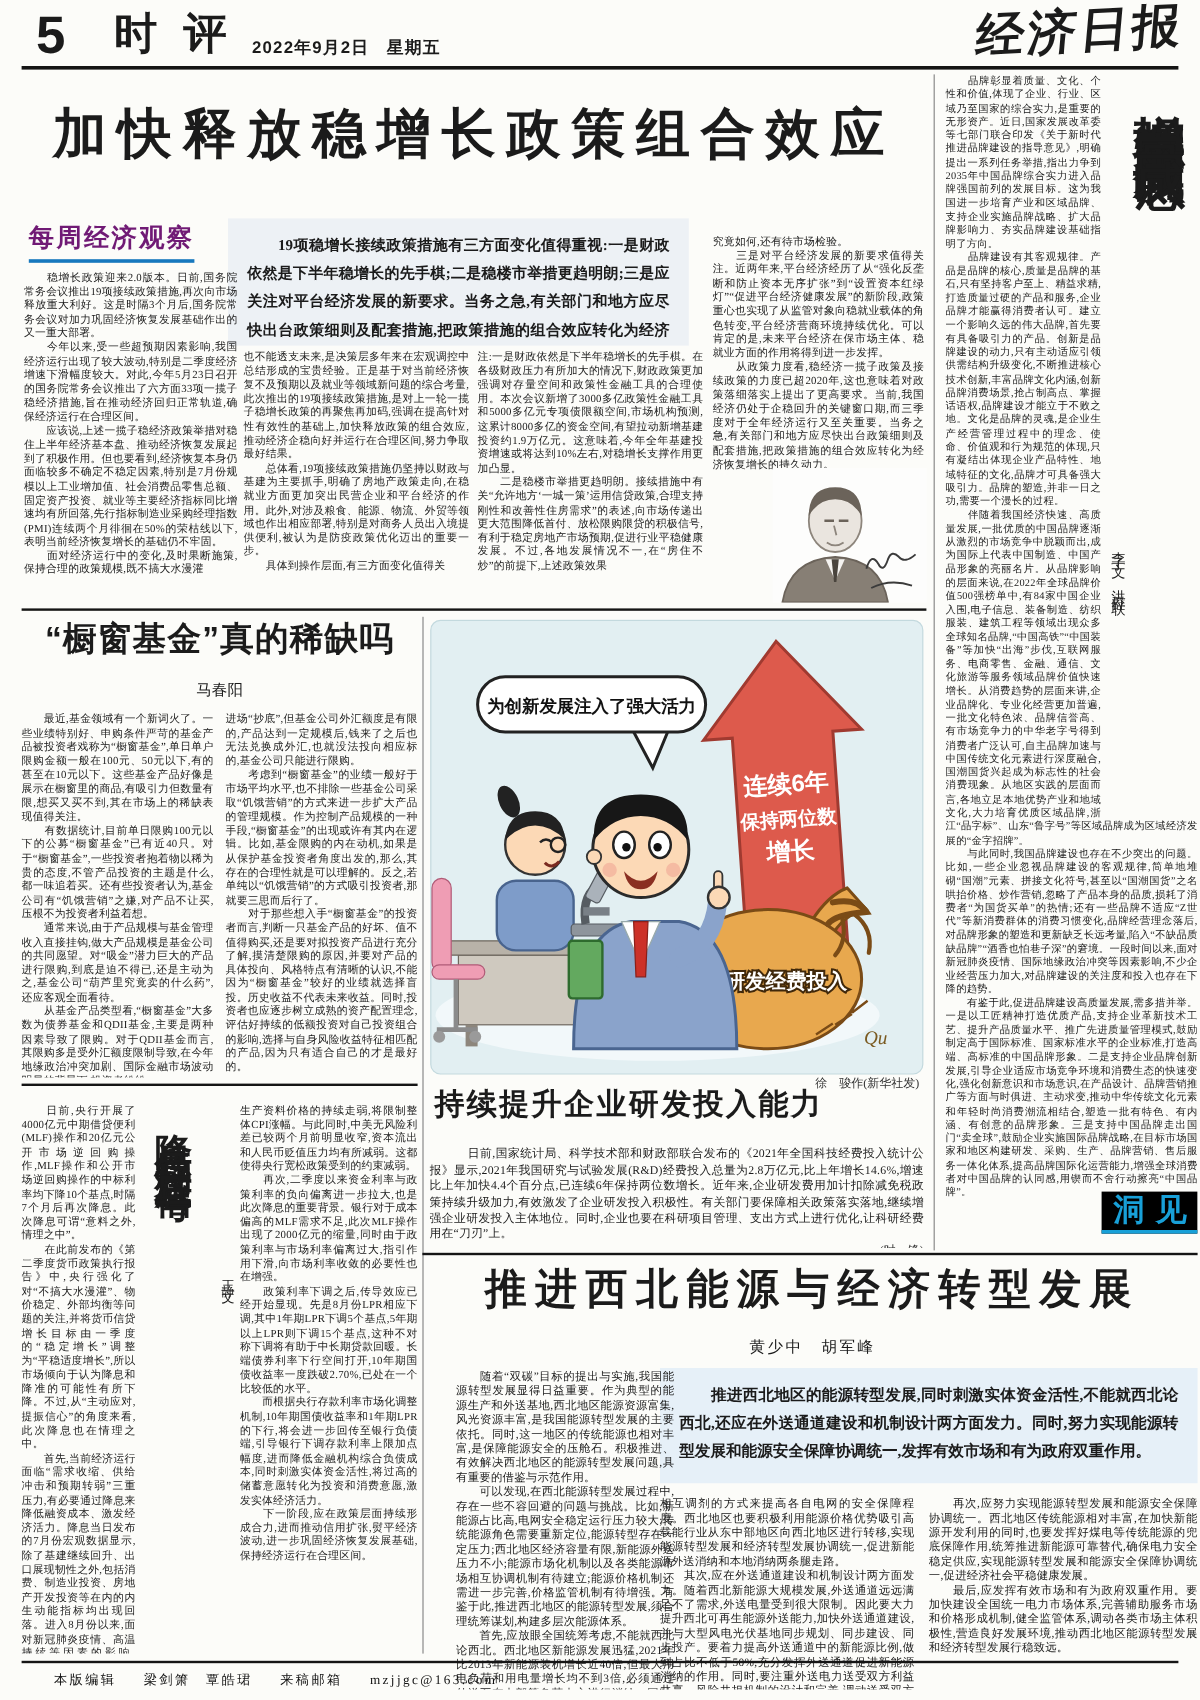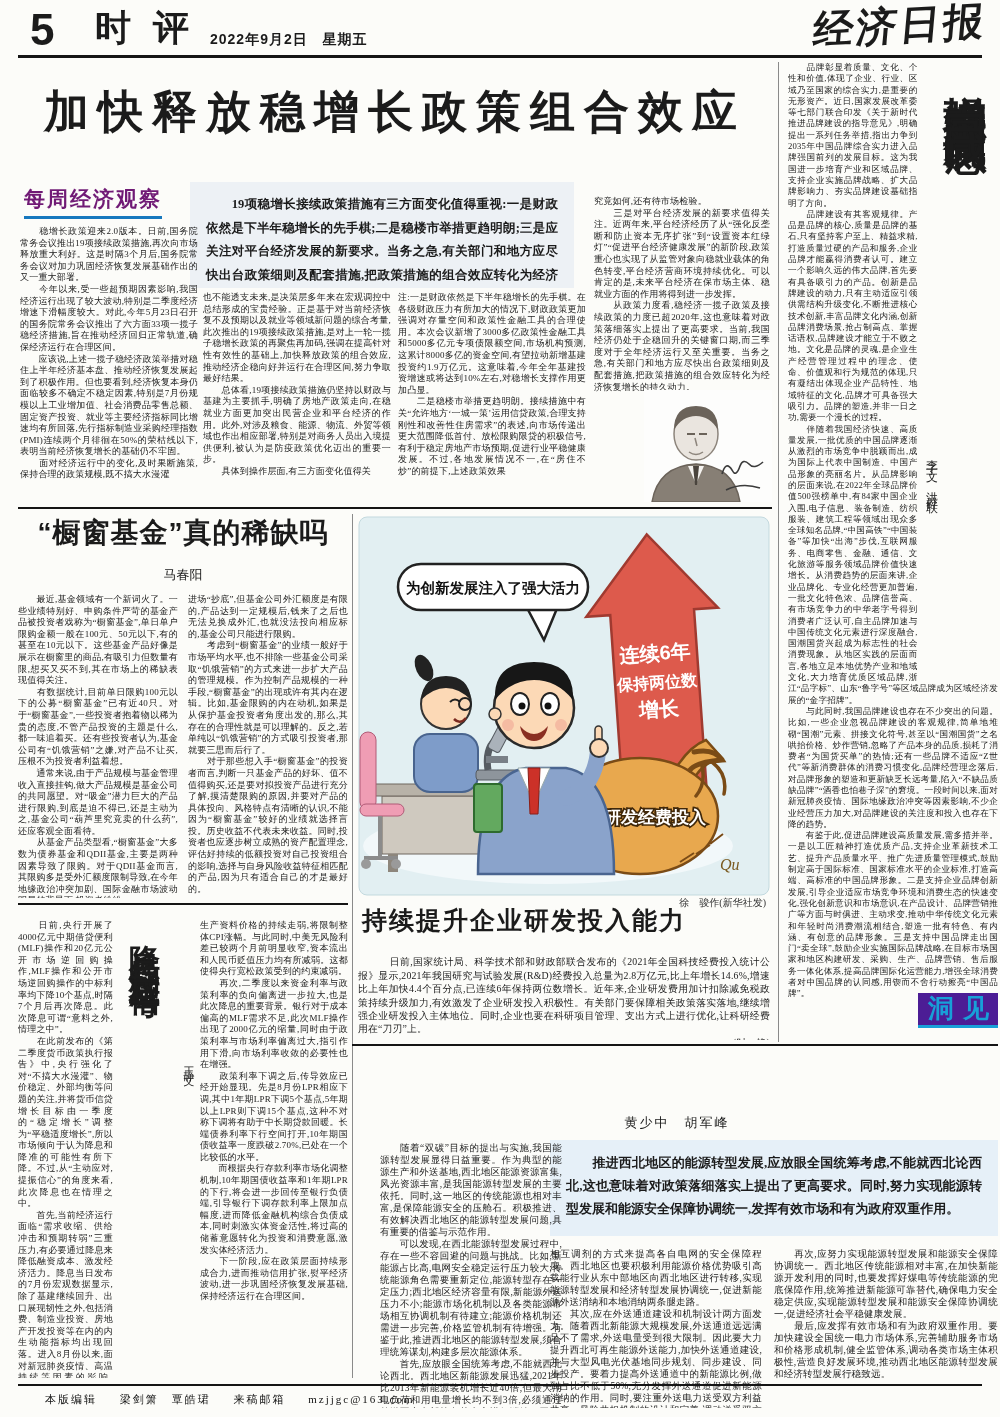--- a/index.html
+++ b/index.html
@@ -28,21 +28,21 @@
   #lead-c4{left:594px;top:196px;width:176px;height:308px;}
   .portrait{position:absolute;left:644px;top:390px;width:128px;height:112px;background:#fff;}
   
   #brand{position:absolute;left:788px;top:62px;width:210px;height:978px;overflow:hidden;}
   #brand .vt{float:right;writing-mode:vertical-rl;font:900 43px/1.5 "Liberation Sans",sans-serif;
              height:612px;margin-left:16px;letter-spacing:3px;}
   #brand .body{font-size:8.6px;line-height:11.3px;text-align:justify;white-space:pre-wrap;letter-spacing:.2px;}
   #brand .byline-v{position:absolute;right:58px;top:388px;writing-mode:vertical-rl;font-size:12px;
                    letter-spacing:5px;color:#222;}
   #brand .tag{position:absolute;right:0;bottom:12px;color:#18a0d8;font:900 26px/1 "Liberation Sans",sans-serif;
-              letter-spacing:9px;border-bottom:3px solid #18a0d8;background:#4c1d95;padding:2px 0 4px 10px;}
+              letter-spacing:9px;border-bottom:3px solid #18a0d8;background:#000000;padding:2px 0 4px 10px;}
   
   .fund-title{position:absolute;left:18px;top:516px;width:330px;text-align:center;
               font:900 28px/1.2 "Liberation Sans",sans-serif;letter-spacing:1px;}
   .fund-byline{position:absolute;left:18px;top:566px;width:330px;text-align:center;font-size:13px;}
   #fund-c1{left:18px;top:594px;width:160px;height:304px;}
   #fund-c2{left:188px;top:594px;width:160px;height:304px;}
   
   .cartoon{position:absolute;left:358px;top:516px;width:412px;height:378px;}
   .cartoon-credit{position:absolute;left:358px;top:896px;width:408px;text-align:right;font-size:10px;color:#333;}
   .rnd-title{position:absolute;left:362px;top:908px;font:900 25px/1 "Liberation Sans",sans-serif;letter-spacing:2px;}
@@ -234,22 +234,23 @@
   <div class="bodytxt" id="rate-c1">　　日前,央行开展了4000亿元中期借贷便利(MLF)操作和20亿元公开市场逆回购操作,MLF操作和公开市场逆回购操作的中标利率均下降10个基点,时隔7个月后再次降息。此次降息可谓“意料之外,情理之中”。
 　　在此前发布的《第二季度货币政策执行报告》中,央行强化了对“不搞大水漫灌”、物价稳定、外部均衡等问题的关注,并将货币信贷增长目标由一季度的“稳定增长”调整为“平稳适度增长”,所以市场倾向于认为降息和降准的可能性有所下降。不过,从“主动应对,提振信心”的角度来看,此次降息也在情理之中。
 　　首先,当前经济运行面临“需求收缩、供给冲击和预期转弱”三重压力,有必要通过降息来降低融资成本、激发经济活力。降息当日发布的7月份宏观数据显示,除了基建继续回升、出口展现韧性之外,包括消费、制造业投资、房地产开发投资等在内的内生动能指标均出现回落。进入8月份以来,面对新冠肺炎疫情、高温持续等因素的影响,要“针对新情况合理加大宏观政策力度”,推动经济企稳向好、保持运行在合理区间。
 　　其次,通胀与汇率两大因素有所缓解,对央行降息的掣肘减弱。7月份我国核心CPI同比仅增长0.8%,已降至历史10%分位水平以下,显示总需求仍然偏弱。8月份以来,猪肉价格和</div>
   <div class="bodytxt" id="rate-c2">生产资料价格的持续走弱,将限制整体CPI涨幅。与此同时,中美无风险利差已较两个月前明显收窄,资本流出和人民币贬值压力均有所减弱。这都使得央行宽松政策受到的约束减弱。
 　　再次,二季度以来资金利率与政策利率的负向偏离进一步拉大,也是此次降息的重要背景。银行对于成本偏高的MLF需求不足,此次MLF操作出现了2000亿元的缩量,同时由于政策利率与市场利率偏离过大,指引作用下滑,向市场利率收敛的必要性也在增强。
 　　政策利率下调之后,传导效应已经开始显现。先是8月份LPR相应下调,其中1年期LPR下调5个基点,5年期以上LPR则下调15个基点,这种不对称下调将有助于中长期贷款回暖。长端债券利率下行空间打开,10年期国债收益率一度跌破2.70%,已处在一个比较低的水平。
 　　而根据央行存款利率市场化调整机制,10年期国债收益率和1年期LPR的下行,将会进一步回传至银行负债端,引导银行下调存款利率上限加点幅度,进而降低金融机构综合负债成本,同时刺激实体资金活性,将过高的储蓄意愿转化为投资和消费意愿,激发实体经济活力。
 　　下一阶段,应在政策层面持续形成合力,进而推动信用扩张,熨平经济波动,进一步巩固经济恢复发展基础,保持经济运行在合理区间。</div>
 
+  <div class="nw-title">推进西北能源与经济转型发展</div>
   <div class="nw-byline">黄少中　胡军峰</div>
-  <div class="nw-box">　　推进西北地区的能源转型发展,应放眼全国统筹考虑,不能就西北论西北,这也意味着对政策落细落实上提出了更高要求。同时,努力实现能源转型发展和能源安全保障协调统一,发挥有效市场和有为政府双重作用。</div>
+  <div class="nw-box">　　推进西北地区的能源转型发展,同时刺激实体资金活性,不能就西北论西北,还应在外送通道建设和机制设计两方面发力。同时,努力实现能源转型发展和能源安全保障协调统一,发挥有效市场和有为政府双重作用。</div>
   <div class="bodytxt" id="nw-c1">　　随着“双碳”目标的提出与实施,我国能源转型发展显得日益重要。作为典型的能源生产和外送基地,西北地区能源资源富集,风光资源丰富,是我国能源转型发展的主要依托。同时,这一地区的传统能源也相对丰富,是保障能源安全的压舱石。积极推进、有效解决西北地区的能源转型发展问题,具有重要的借鉴与示范作用。
 　　可以发现,在西北能源转型发展过程中,存在一些不容回避的问题与挑战。比如,新能源占比高,电网安全稳定运行压力较大;传统能源角色需要重新定位,能源转型存在一定压力;西北地区经济容量有限,新能源外送压力不小;能源市场化机制以及各类能源市场相互协调机制有待建立;能源价格机制还需进一步完善,价格监管机制有待增强。有鉴于此,推进西北地区的能源转型发展,须合理统筹谋划,构建多层次能源体系。
 　　首先,应放眼全国统筹考虑,不能就西北论西北。西北地区新能源发展迅猛,2021年比2013年新能源装机增长近40倍,但最大用电负荷和用电量增长均不到3倍,必须通过外送至东中部等负荷中心进行消纳。同时,西北电网安全也需通过区域电网间互联互通来保障,不同区域电网资源状况不同,可通过</div>
   <div class="bodytxt" id="nw-c2">相互调剂的方式来提高各自电网的安全保障程度。西北地区也要积极利用能源价格优势吸引高载能行业从东中部地区向西北地区进行转移,实现能源转型发展和经济转型发展协调统一,促进新能源外送消纳和本地消纳两条腿走路。
 　　其次,应在外送通道建设和机制设计两方面发力。随着西北新能源大规模发展,外送通道远远满足不了需求,外送电量受到很大限制。因此要大力提升西北可再生能源外送能力,加快外送通道建设,并与大型风电光伏基地同步规划、同步建设、同步投产。要着力提高外送通道中的新能源比例,做到占比不低于50%,充分发挥外送通道促进新能源消纳的作用。同时,要注重外送电力送受双方利益共享、风险共担机制的设计和完善,调动送受双方的积极性,达到双赢甚至多赢的局面。</div>
   <div class="bodytxt" id="nw-c3">　　再次,应努力实现能源转型发展和能源安全保障协调统一。西北地区传统能源相对丰富,在加快新能源开发利用的同时,也要发挥好煤电等传统能源的兜底保障作用,统筹推进新能源可靠替代,确保电力安全稳定供应,实现能源转型发展和能源安全保障协调统一,促进经济社会平稳健康发展。
 　　最后,应发挥有效市场和有为政府双重作用。要加快建设全国统一电力市场体系,完善辅助服务市场和价格形成机制,健全监管体系,调动各类市场主体积极性,营造良好发展环境,推动西北地区能源转型发展和经济转型发展行稳致远。</div>
 
   <div class="hrule" style="left:18px;top:1384px;width:964px;height:2px;"></div>
   <div class="footer">

